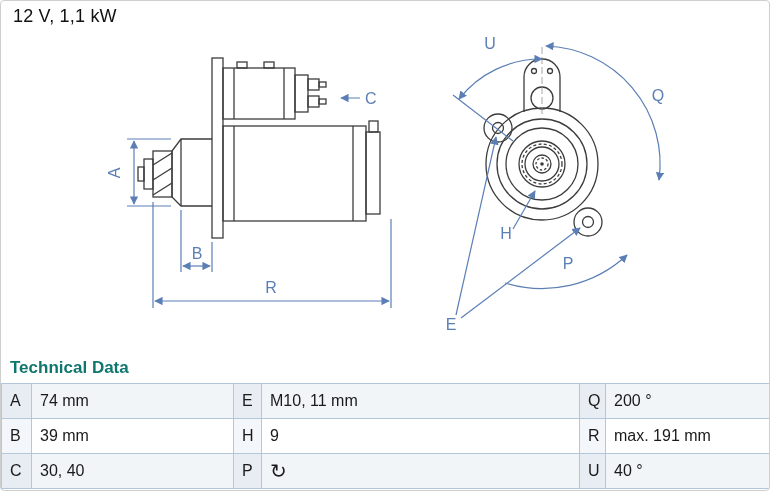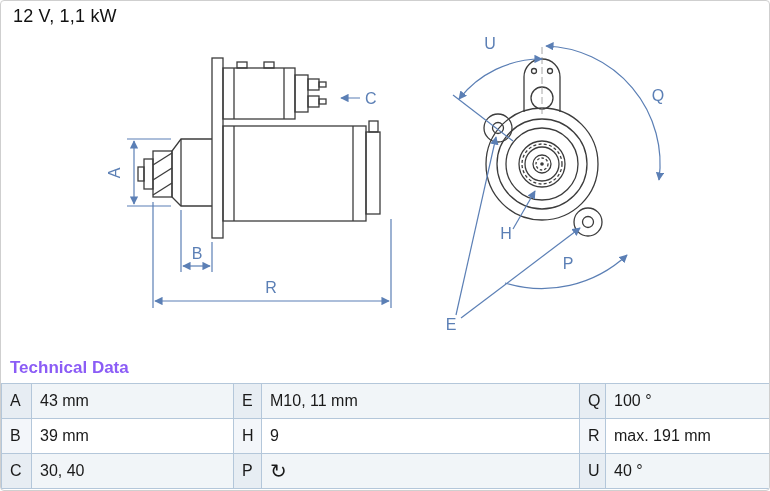--- a/index.html
+++ b/index.html
@@ -10,21 +10,21 @@
   body{margin:0;font-family:"Liberation Sans",sans-serif;background:#fff;color:var(--text)}
   .page{width:770px;height:491px;border:1px solid #cfcfcf;border-radius:4px;background:#fff;position:relative;overflow:hidden}
   .spec-header{position:absolute;top:5px;left:12px;font-size:18px;color:#111;letter-spacing:.2px}
   svg.drawing{display:block}
   .d{stroke:var(--line);fill:none;stroke-width:1.3}
   .df{fill:var(--line);stroke:none}
   .b{stroke:var(--accent);fill:none;stroke-width:1.2}
   .bt{fill:var(--accent);font-size:16px;font-family:"Liberation Sans",sans-serif}
   .bf{fill:var(--accent)}
   .cl{stroke:#909090;fill:none;stroke-width:.8;stroke-dasharray:7 3}
-  .tdh{font-size:17px;font-weight:bold;margin:0;padding:5px 6px 5px 9px;color:#8b5cf6}
+  .tdh{font-size:17px;font-weight:bold;margin:0;padding:5px 6px 5px 9px;color:#0f766e}
   table.tdt{width:100%;border-collapse:collapse;table-layout:fixed}
   .tdt td{border:1px solid var(--table-border);height:35px;padding:0 4px 0 8px;font-size:16px;vertical-align:middle;overflow:hidden;white-space:nowrap}
   tr.odd td{background:var(--row-odd)} tr.odd td.k{background:var(--label-odd)}
   tr.even td{background:var(--row-even)} tr.even td.k{background:var(--label-even)}
   .rot-icon{font-size:20px;line-height:1}
 </style>
 </head>
 <body>
 
 <div class="page">
@@ -154,25 +154,25 @@
       <col style="width:30px">
         <col style="width:202px">
       <col style="width:28px">
         <col style="width:318px">
       <col style="width:26px">
         <col style="width:166px">
     </colgroup>
     <tbody>
       <tr class="odd">
         <td class="k">A</td>
-        <td class="v">43 mm</td>
+        <td class="v">74 mm</td>
         <td class="k">E</td>
         <td class="v">M10, 11 mm</td>
         <td class="k">Q</td>
-        <td class="v">100 °</td>
+        <td class="v">200 °</td>
       </tr>
       <tr class="even">
         <td class="k">B</td>
         <td class="v">39 mm</td>
         <td class="k">H</td>
         <td class="v">9</td>
         <td class="k">R</td>
         <td class="v">max. 191 mm</td>
       </tr>
       <tr class="odd">

